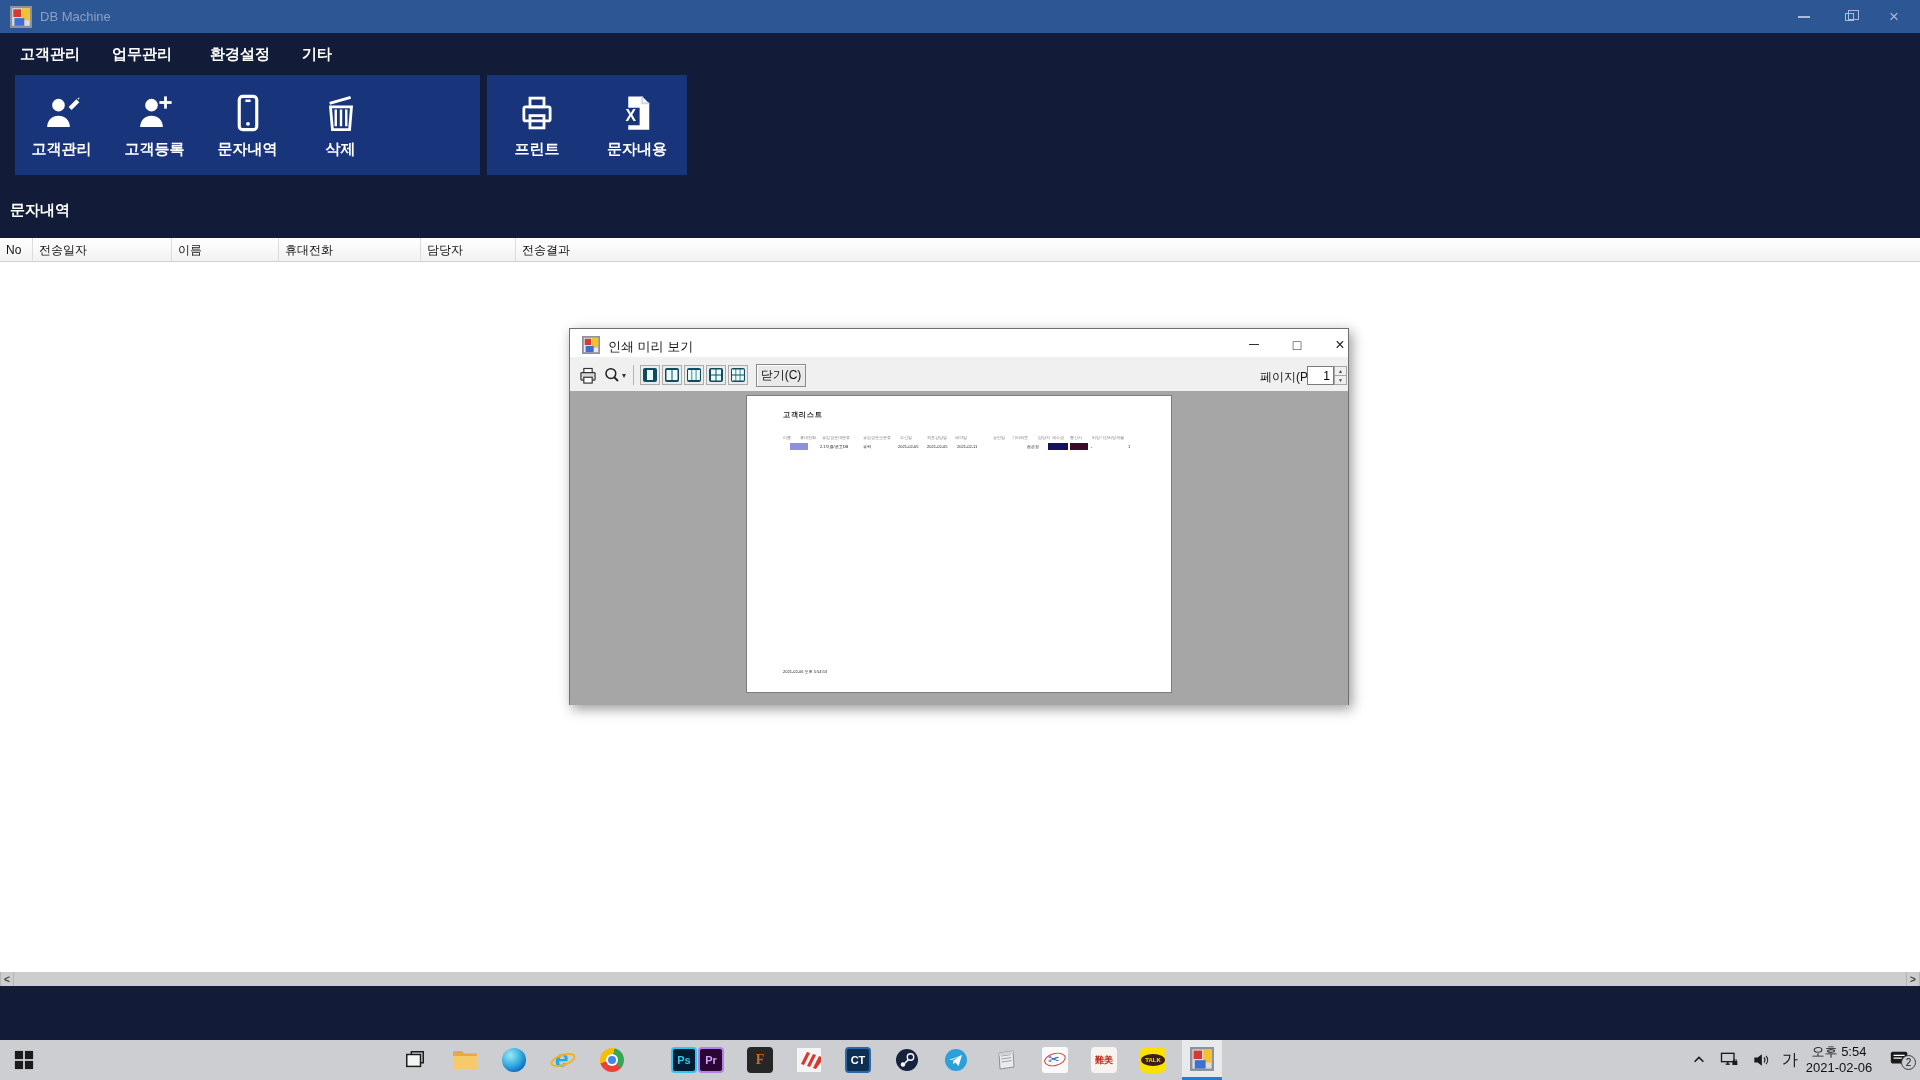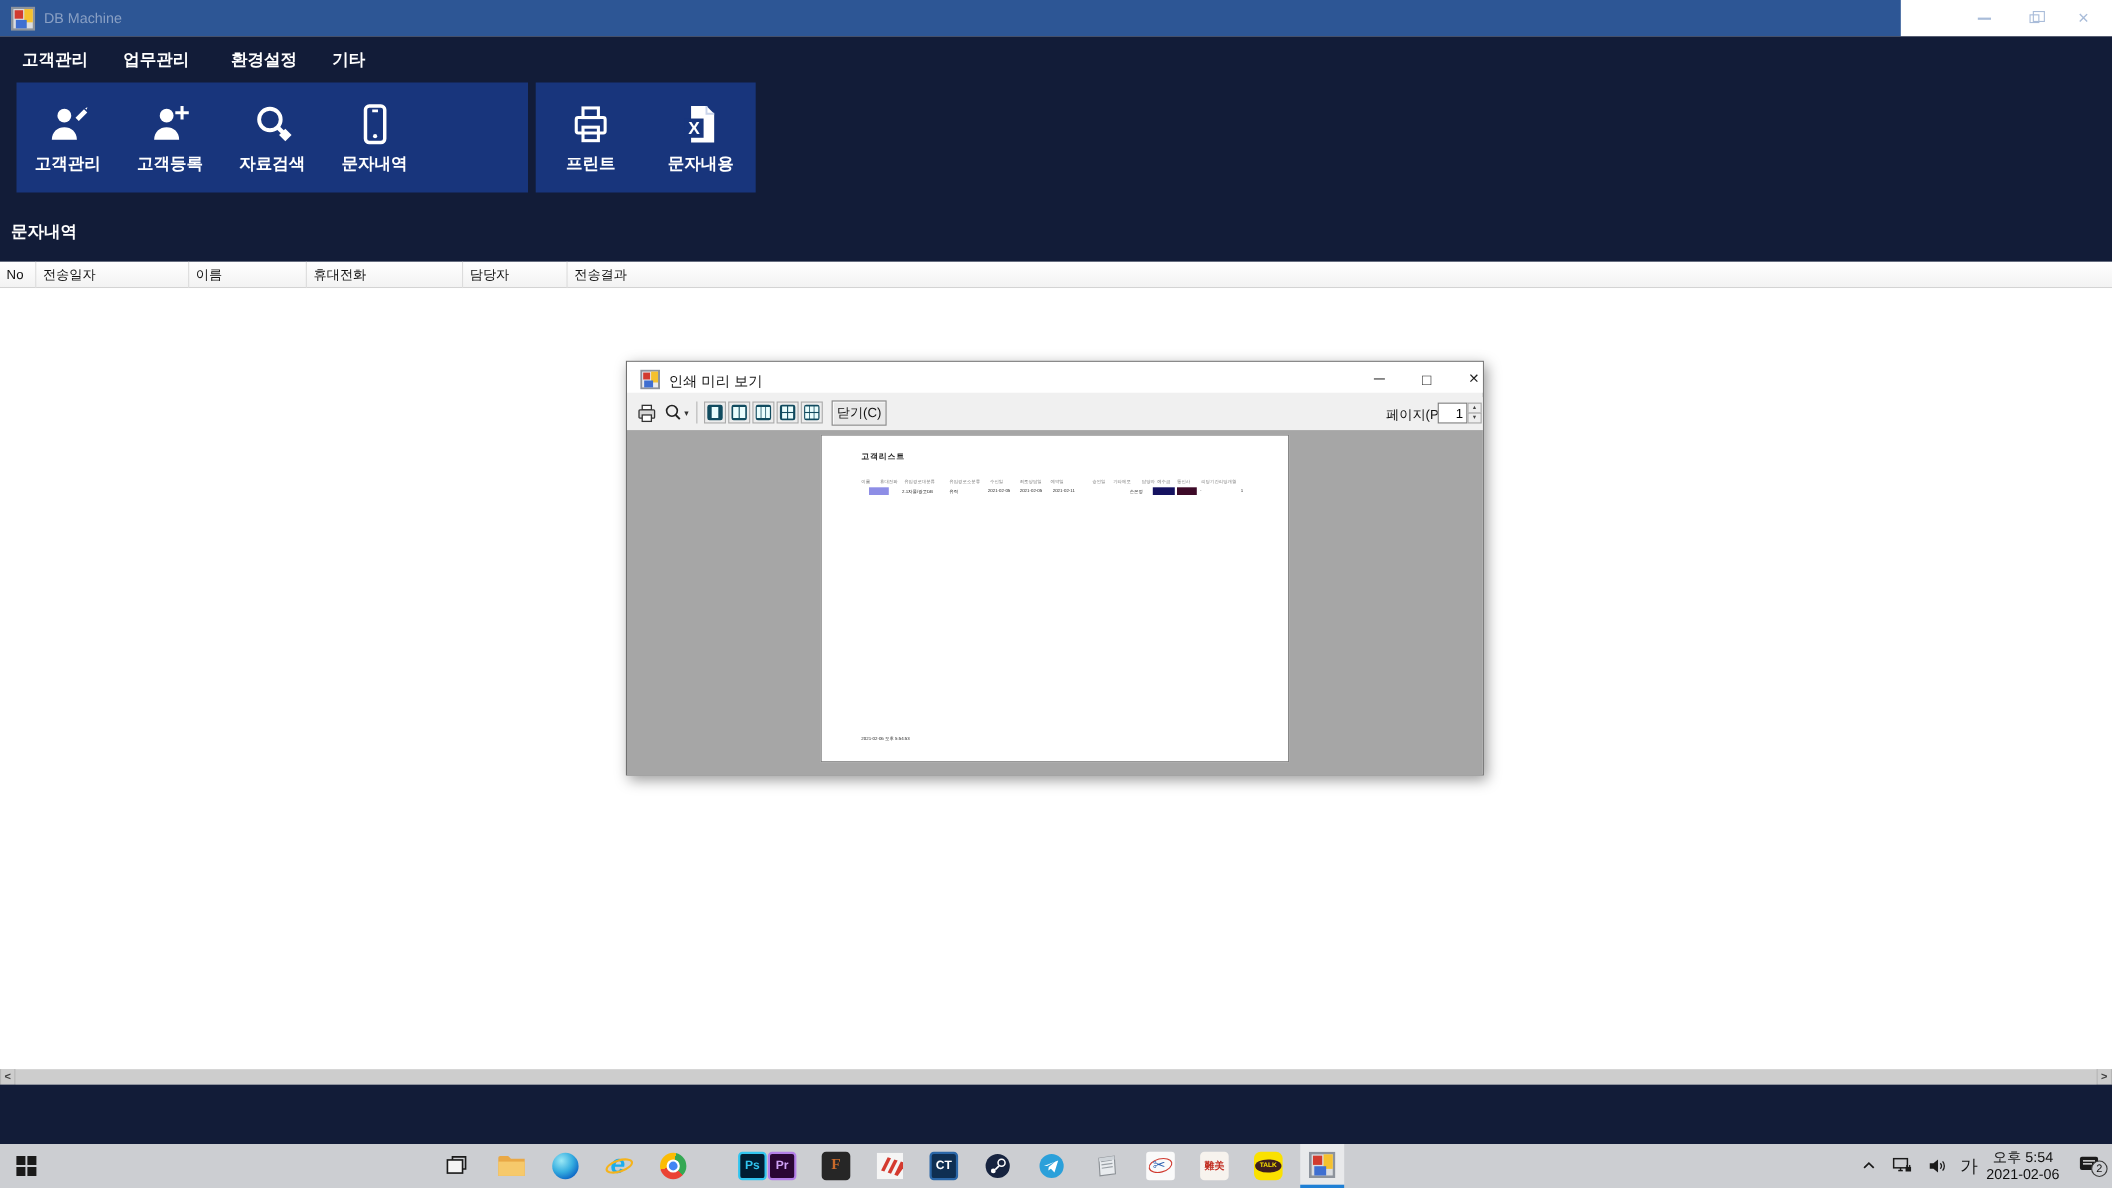--- a/index.html
+++ b/index.html
@@ -1,19 +1,19 @@
 <!DOCTYPE html>
 <html><head>
 <meta charset="utf-8">
 <style>
 *{margin:0;padding:0;box-sizing:border-box}
 html,body{width:1920px;height:1080px;overflow:hidden;font-family:"Liberation Sans",sans-serif;background:#fff}
 .abs{position:absolute}
 
-#titlebar{left:0;top:0;width:1728px;height:33px;background:#2d5695}
+#titlebar{left:0;top:0;width:1920px;height:33px;background:#2d5695}
 #titlebar .ttl{position:absolute;left:40px;top:9px;font-size:13px;color:#8aa0c4}
 .capbtn{position:absolute;top:0;width:40px;height:33px;display:flex;align-items:center;justify-content:center;color:#a9bcd9}
 .minline{width:12px;height:2px;background:#a9bcd9}
 .restore{width:9px;height:8px;border:1px solid #a9bcd9;position:relative}
 .restore:before{content:"";position:absolute;left:2px;top:-4px;width:9px;height:8px;border:1px solid #a9bcd9}
 #navybg{left:0;top:33px;width:1920px;height:205px;background:#121c38}
 .menuitem{position:absolute;top:12px;color:#fff;font-size:15px;font-weight:bold;cursor:default}
 .ribbon{position:absolute;top:42px;height:100px;background:#18357c;display:flex}
 .ribitem{width:93px;height:100px;display:flex;flex-direction:column;align-items:center;justify-content:center;gap:6px;color:#fff}
 .ribitem .lbl{font-size:15px;font-weight:bold;white-space:nowrap}
@@ -105,33 +105,33 @@
       <svg width="42" height="42" viewBox="0 0 24 24">
           <circle cx="10" cy="7.5" r="3.6" fill="#fff"></circle>
           <path d="M3.5 20c0-4 2.9-6.5 6.5-6.5s6.5 2.5 6.5 6.5z" fill="#fff"></path>
           <path d="M17.2 2.5h1.6v7h-1.6z" fill="#fff"></path>
           <path d="M14.5 5.2h7v1.6h-7z" fill="#fff"></path>
         </svg>
       <span class="lbl">고객등록</span>
     </div>
     <div class="ribitem">
       <svg width="42" height="42" viewBox="0 0 24 24">
-          <circle cx="10.5" cy="9.5" r="5.6" fill="none" stroke="#fff" stroke-width="2"></circle>
-          <path d="M14.5 13.5l3.2 3.2" stroke="#fff" stroke-width="2.2"></path>
-          <rect x="16.2" y="15.2" width="4.6" height="4.6" transform="rotate(45 18.5 17.5)" fill="#fff"></rect>
-        </svg>
-      <span class="lbl">자료검색</span>
-    </div>
-    <div class="ribitem">
-      <svg width="42" height="42" viewBox="0 0 24 24">
           <rect x="7" y="2.5" width="10" height="19" rx="2" fill="none" stroke="#fff" stroke-width="1.8"></rect>
           <path d="M10.5 5h3" stroke="#fff" stroke-width="1.4"></path>
           <circle cx="12" cy="18.2" r="1.1" fill="#fff"></circle>
         </svg>
       <span class="lbl">문자내역</span>
+    </div>
+    <div class="ribitem">
+      <svg width="42" height="42" viewBox="0 0 24 24">
+          <path d="M5.5 6.5l12-3.4" stroke="#fff" stroke-width="1.6"></path>
+          <path d="M6 8.5h12l-1.1 13H7.1z" fill="none" stroke="#fff" stroke-width="1.6"></path>
+          <path d="M9 10v9.5M12 10v9.5M15 10v9.5" stroke="#fff" stroke-width="1.4"></path>
+        </svg>
+      <span class="lbl">삭제</span>
     </div>
   </div>
 
   <div class="ribbon" style="left:487px;width:200px">
     <div class="ribitem" style="width:100px">
       <svg width="42" height="42" viewBox="0 0 24 24">
           <rect x="8" y="3.5" width="8" height="5" fill="none" stroke="#fff" stroke-width="1.6"></rect>
           <rect x="4.5" y="8.5" width="15" height="8" rx="1" fill="none" stroke="#fff" stroke-width="1.6"></rect>
           <rect x="8" y="13.5" width="8" height="7" fill="none" stroke="#fff" stroke-width="1.6"></rect>
         </svg>

